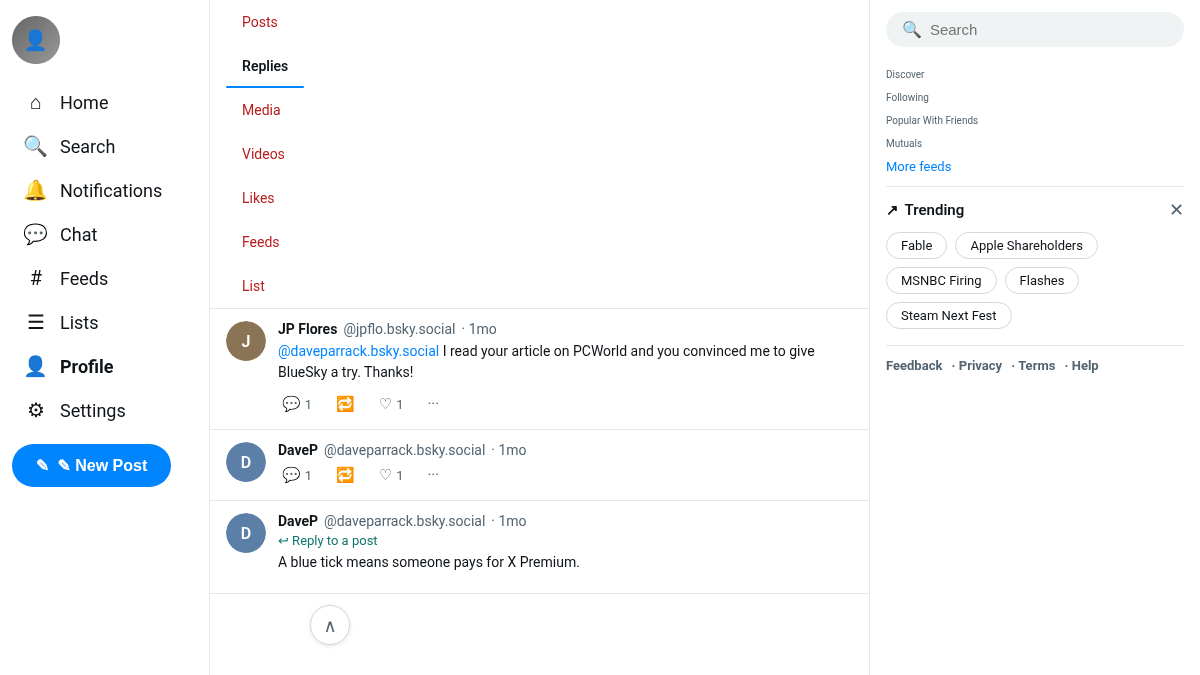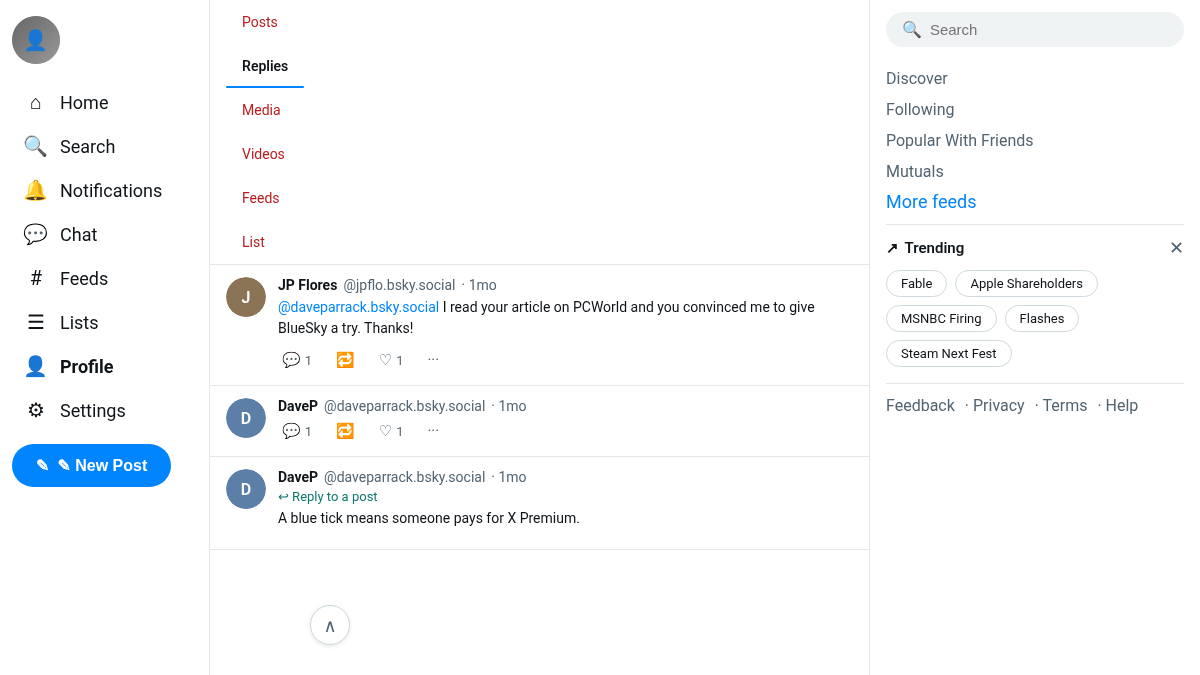--- a/index.html
+++ b/index.html
@@ -219,28 +219,28 @@
       color: #536471;
       flex: 1;
     }
 
     .feed-section {
       margin-bottom: 8px;
     }
     .feed-link {
       display: block;
       color: #536471;
-      font-size: 16px;
+      font-size: 10px;
       padding: 6px 0;
       cursor: pointer;
       text-decoration: none;
     }
     .more-feeds {
       color: #0085ff;
-      font-size: 18px;
+      font-size: 13px;
       cursor: pointer;
       padding: 4px 0;
     }
 
     .trending-section {
       border-top: 1px solid #e7e7e7;
       padding-top: 12px;
       margin-top: 4px;
     }
     .trending-header {
@@ -272,22 +272,23 @@
       border-radius: 50px;
       padding: 5px 14px;
       font-size: 13px;
       cursor: pointer;
       color: #0f1419;
     }
 
     .footer-links {
       border-top: 1px solid #e7e7e7;
       padding-top: 12px;
-      font-size: 16px;
-      color: #536471;
+      font-size: 13px;
+      color: #536471;
+      font-weight: bold;
     }
     .footer-links a {
       color: #536471;
       text-decoration: none;
       margin-right: 6px;
     }
 
     .scroll-top-btn {
       position: absolute;
       bottom: 30px;
@@ -356,20 +357,21 @@
 </div>
 
 <div class="main">
 
   <div class="tabs">
     <div id="tabs-container">
         <div class="tab">Posts</div>
         <div class="tab active">Replies</div>
         <div class="tab">Media</div>
         <div class="tab">Videos</div>
+        <div class="tab">Likes</div>
         <div class="tab">Feeds</div>
         <div class="tab">List</div>
       </div>
   </div>
 
   <div class="feed">
     <div id="posts-container">
         <div class="post-item">
       <div class="post-avatar">
         <div class="avatar-img" style="background:#8B7355">J</div>

